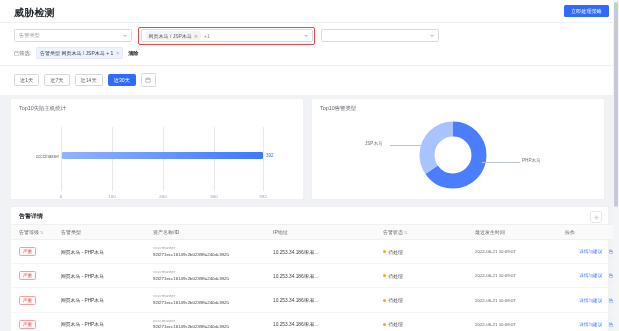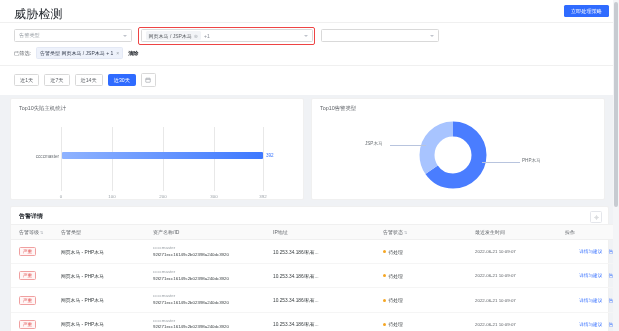--- a/index.html
+++ b/index.html
@@ -21,22 +21,22 @@
   .page-head {
     position: relative;
     height: 22px;
     background: #ffffff;
     border-bottom: 1px solid #f0f0f0;
   }
   .page-title {
     position: absolute;
     left: 14px;
     top: 6px;
-    font-size: 12px;
-    font-weight: normal;
+    font-size: 10px;
+    font-weight: bold;
     color: #1f2329;
     letter-spacing: .2px;
   }
   .primary-btn {
     position: absolute;
     right: 10px;
     top: 5px;
     height: 12px;
     padding: 0 7px;
     background: #2f6bff;

